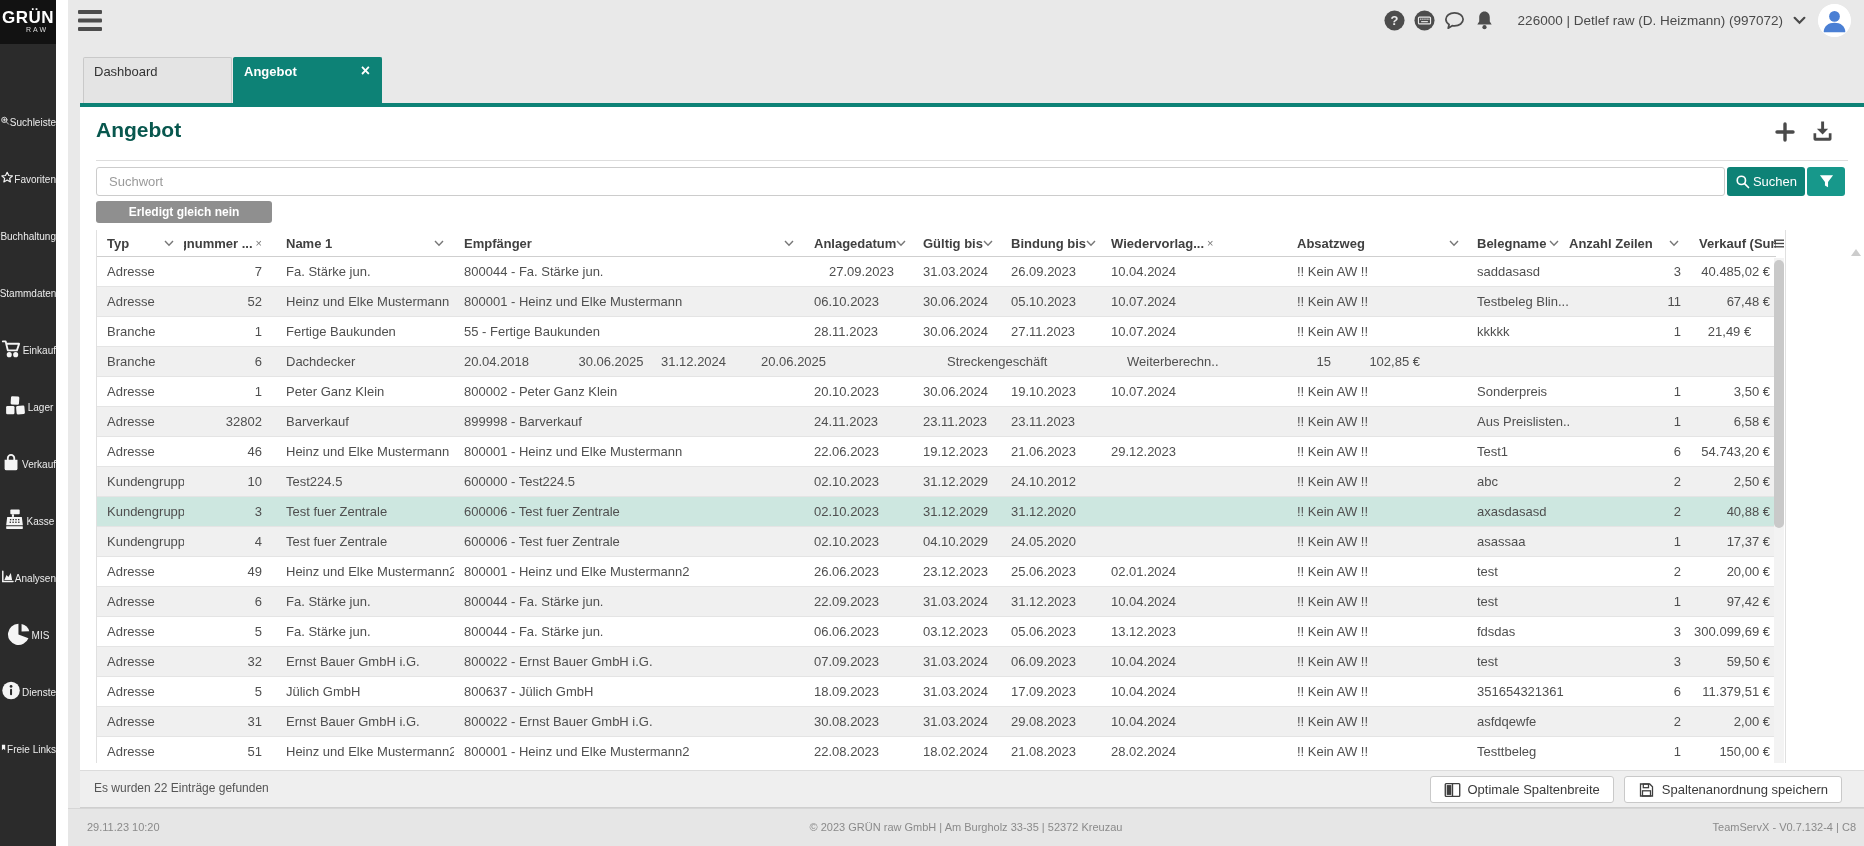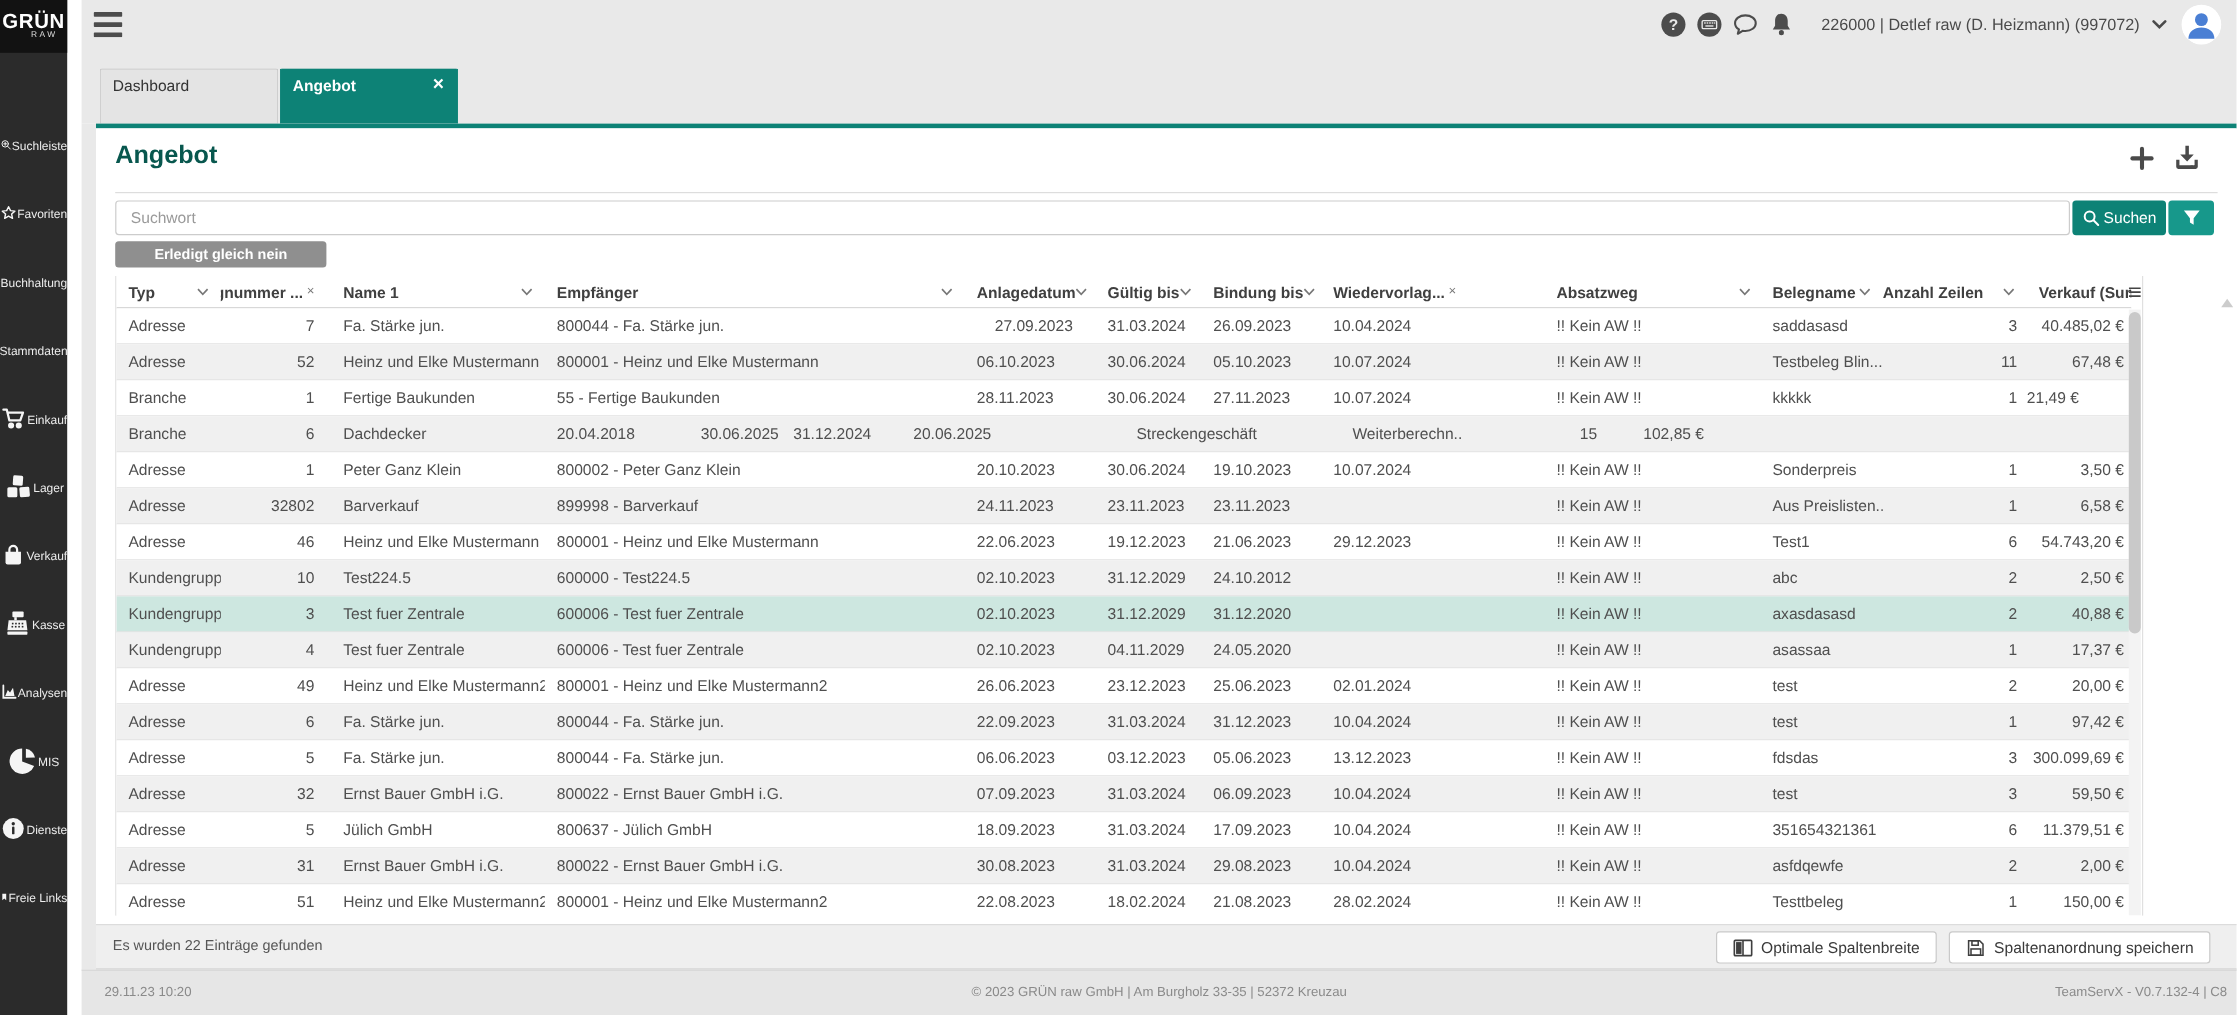--- a/index.html
+++ b/index.html
@@ -448,28 +448,28 @@
             <div class="tcell" style="width: 90px; text-align: right; padding-left: 0px; padding-right: 12px;">1</div>
             <div class="tcell" style="width: 180px; text-align: left; padding-left: 12px; padding-right: 0px;">Fertige Baukunden</div>
             <div class="tcell" style="width: 350px; text-align: left; padding-left: 10px; padding-right: 0px;">55 - Fertige Baukunden</div>
             <div class="tcell" style="width: 105px; text-align: left; padding-left: 10px; padding-right: 0px;">28.11.2023</div>
             <div class="tcell" style="width: 90px; text-align: left; padding-left: 14px; padding-right: 0px;">30.06.2024</div>
             <div class="tcell" style="width: 100px; text-align: left; padding-left: 12px; padding-right: 0px;">27.11.2023</div>
             <div class="tcell" style="width: 190px; text-align: left; padding-left: 12px; padding-right: 0px;">10.07.2024</div>
             <div class="tcell" style="width: 180px; text-align: left; padding-left: 8px; padding-right: 0px;">!! Kein AW !!</div>
             <div class="tcell" style="width: 100px; text-align: left; padding-left: 8px; padding-right: 0px;">kkkkk</div>
             <div class="tcell" style="width: 120px; text-align: right; padding-left: 0px; padding-right: 8px;">1</div>
-            <div class="tcell" style="width: 87px; text-align: left; padding-left: 0px; padding-right: 6px;">21,49 €</div>
+            <div class="tcell" style="width: 87px; text-align: center; padding-left: 0px; padding-right: 6px;">21,49 €</div>
           </div>
           <div class="trow alt">
             <div class="tcell" style="width: 87px; text-align: left; padding-left: 10px; padding-right: 0px;">Branche</div>
             <div class="tcell" style="width: 90px; text-align: right; padding-left: 0px; padding-right: 12px;">6</div>
             <div class="tcell" style="width: 180px; text-align: left; padding-left: 12px; padding-right: 0px;">Dachdecker</div>
             <div class="tcell" style="width: 105px; text-align: left; padding-left: 10px; padding-right: 0px;">20.04.2018</div>
-            <div class="tcell" style="width: 90px; text-align: right; padding-left: 14px; padding-right: 0px;">30.06.2025</div>
+            <div class="tcell" style="width: 90px; text-align: center; padding-left: 14px; padding-right: 0px;">30.06.2025</div>
             <div class="tcell" style="width: 100px; text-align: left; padding-left: 12px; padding-right: 0px;">31.12.2024</div>
             <div class="tcell" style="width: 190px; text-align: left; padding-left: 12px; padding-right: 0px;">20.06.2025</div>
             <div class="tcell" style="width: 180px; text-align: left; padding-left: 8px; padding-right: 0px;">Streckengeschäft</div>
             <div class="tcell" style="width: 100px; text-align: left; padding-left: 8px; padding-right: 0px;">Weiterberechn...</div>
             <div class="tcell" style="width: 120px; text-align: right; padding-left: 0px; padding-right: 8px;">15</div>
             <div class="tcell" style="width: 87px; text-align: right; padding-left: 0px; padding-right: 6px;">102,85 €</div>
           </div>
           <div class="trow">
             <div class="tcell" style="width: 87px; text-align: left; padding-left: 10px; padding-right: 0px;">Adresse</div>
             <div class="tcell" style="width: 90px; text-align: right; padding-left: 0px; padding-right: 12px;">1</div>
@@ -539,21 +539,21 @@
             <div class="tcell" style="width: 100px; text-align: left; padding-left: 8px; padding-right: 0px;">axasdasasd</div>
             <div class="tcell" style="width: 120px; text-align: right; padding-left: 0px; padding-right: 8px;">2</div>
             <div class="tcell" style="width: 87px; text-align: right; padding-left: 0px; padding-right: 6px;">40,88 €</div>
           </div>
           <div class="trow alt">
             <div class="tcell" style="width: 87px; text-align: left; padding-left: 10px; padding-right: 0px;">Kundengruppe</div>
             <div class="tcell" style="width: 90px; text-align: right; padding-left: 0px; padding-right: 12px;">4</div>
             <div class="tcell" style="width: 180px; text-align: left; padding-left: 12px; padding-right: 0px;">Test fuer Zentrale</div>
             <div class="tcell" style="width: 350px; text-align: left; padding-left: 10px; padding-right: 0px;">600006 - Test fuer Zentrale</div>
             <div class="tcell" style="width: 105px; text-align: left; padding-left: 10px; padding-right: 0px;">02.10.2023</div>
-            <div class="tcell" style="width: 90px; text-align: left; padding-left: 14px; padding-right: 0px;">04.11.2029</div>
+            <div class="tcell" style="width: 90px; text-align: left; padding-left: 14px; padding-right: 0px;">04.10.2029</div>
             <div class="tcell" style="width: 100px; text-align: left; padding-left: 12px; padding-right: 0px;">24.05.2020</div>
             <div class="tcell" style="width: 190px; text-align: left; padding-left: 12px; padding-right: 0px;"></div>
             <div class="tcell" style="width: 180px; text-align: left; padding-left: 8px; padding-right: 0px;">!! Kein AW !!</div>
             <div class="tcell" style="width: 100px; text-align: left; padding-left: 8px; padding-right: 0px;">asassaa</div>
             <div class="tcell" style="width: 120px; text-align: right; padding-left: 0px; padding-right: 8px;">1</div>
             <div class="tcell" style="width: 87px; text-align: right; padding-left: 0px; padding-right: 6px;">17,37 €</div>
           </div>
           <div class="trow">
             <div class="tcell" style="width: 87px; text-align: left; padding-left: 10px; padding-right: 0px;">Adresse</div>
             <div class="tcell" style="width: 90px; text-align: right; padding-left: 0px; padding-right: 12px;">49</div>

